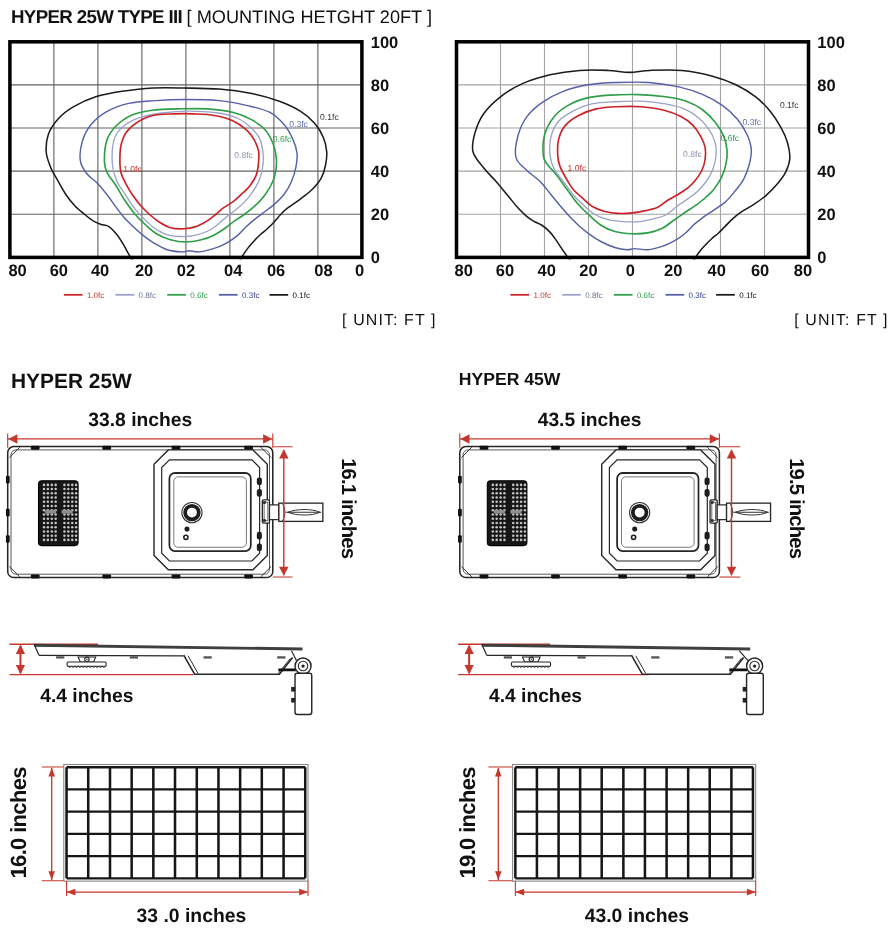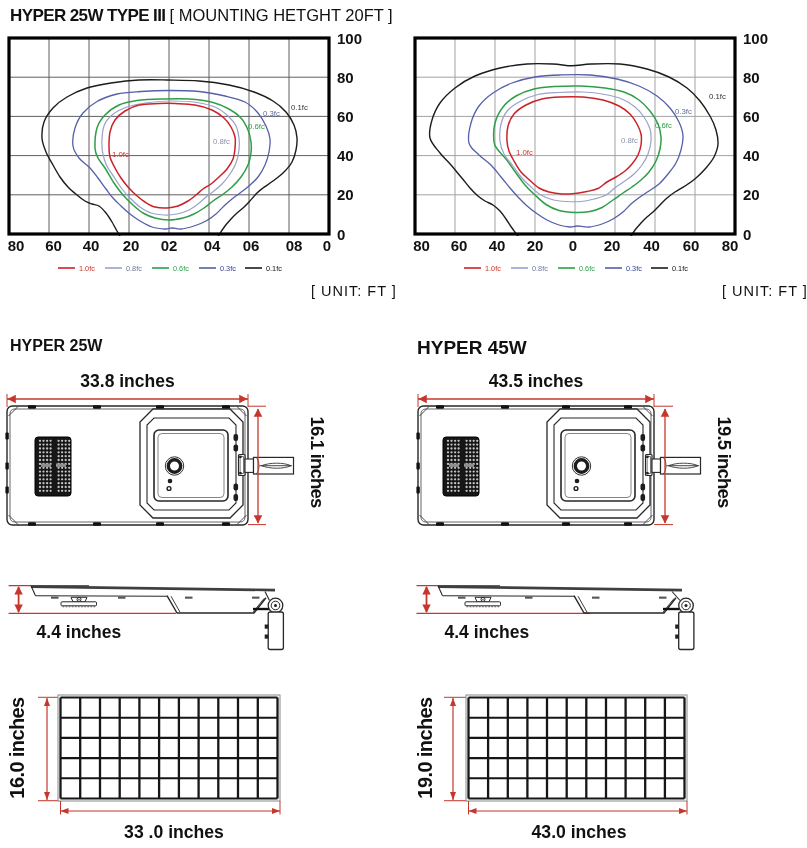--- a/index.html
+++ b/index.html
@@ -141,23 +141,23 @@
         <text x="220" y="3" font-size="7.3" fill="#2d3f91">0.3fc</text>
         <line x1="245" y1="0" x2="262" y2="0" stroke="#1c1c1c" stroke-width="1.6"></line>
         <text x="266" y="3" font-size="7.3" fill="#111">0.1fc</text>
       </g>
     </svg>
 
 <div class="abs" style="left:311px;top:283px;font-size:14.5px;letter-spacing:1px;color:#111;white-space:nowrap">[ UNIT: FT ]</div>
 
 <div class="abs" style="left:722px;top:283px;font-size:14.5px;letter-spacing:1px;color:#111;white-space:nowrap">[ UNIT: FT ]</div>
 
-<div class="abs" style="left:10px;top:337px;font-size:16px;font-weight:bold;color:#111">HYPER 25W</div>
-
-<div class="abs" style="left:417px;top:337px;font-size:19px;font-weight:bold;color:#111">HYPER 45W</div>
+<div class="abs" style="left:10px;top:337px;font-size:19px;font-weight:bold;color:#111">HYPER 25W</div>
+
+<div class="abs" style="left:417px;top:337px;font-size:16px;font-weight:bold;color:#111">HYPER 45W</div>
 
 <svg class="abs" style="left:0;top:360px" width="345" height="180" viewBox="0 0 345 180">
       <text x="127.5" y="27" font-size="17.5" font-weight="bold" fill="#111" text-anchor="middle">33.8 inches</text>
       <g>
         <line x1="7" y1="39" x2="248" y2="39" stroke="#c5372c" stroke-width="1.3"></line>
         <polygon points="7.5,39.0 15.8,34.7 15.8,43.3" fill="#c5372c"></polygon>
         <polygon points="247.5,39.0 239.2,43.3 239.2,34.7" fill="#c5372c"></polygon>
         <line x1="7" y1="34" x2="7" y2="47" stroke="#c5372c" stroke-width="1"></line>
         <line x1="248" y1="34" x2="248" y2="47" stroke="#c5372c" stroke-width="1"></line>
       </g>

